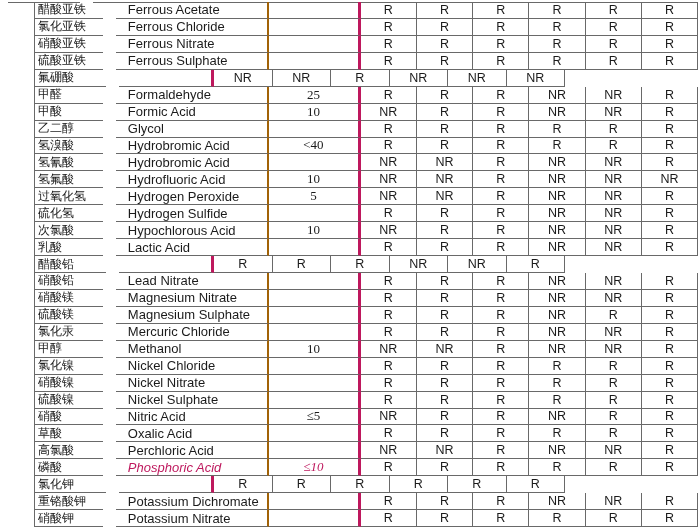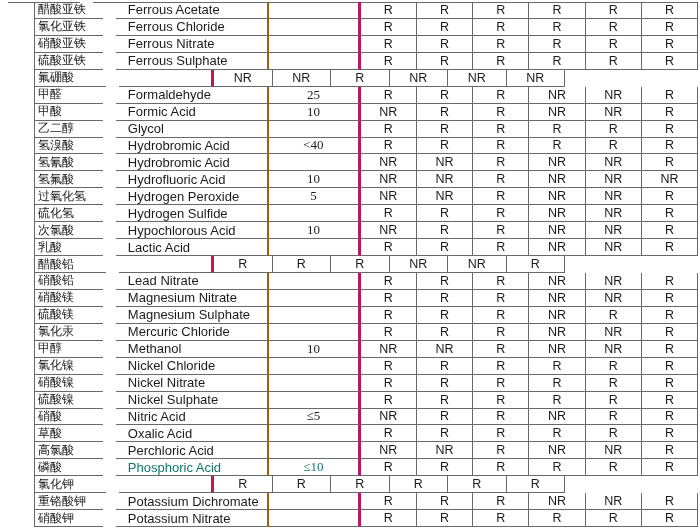--- a/index.html
+++ b/index.html
@@ -71,21 +71,21 @@
   .ratings {
     width: 351px;
     display: flex;
   }
   .cell-rating {
     flex: 1 1 0;
     justify-content: center;
     font-size: 12.5px;
     border-right: 1px solid #696969;
   }
-  .muted { color: #0f766e; }
+  .muted { color: #be185d; font-style: italic; }
 </style>
 </head>
 <body>
 
 <div id="screen">
   <div id="top-line-left" class="top-line"></div>
   <div id="top-line-main" class="top-line"></div>
   <div id="table-wrap">
     <div>
   <div class="row">

